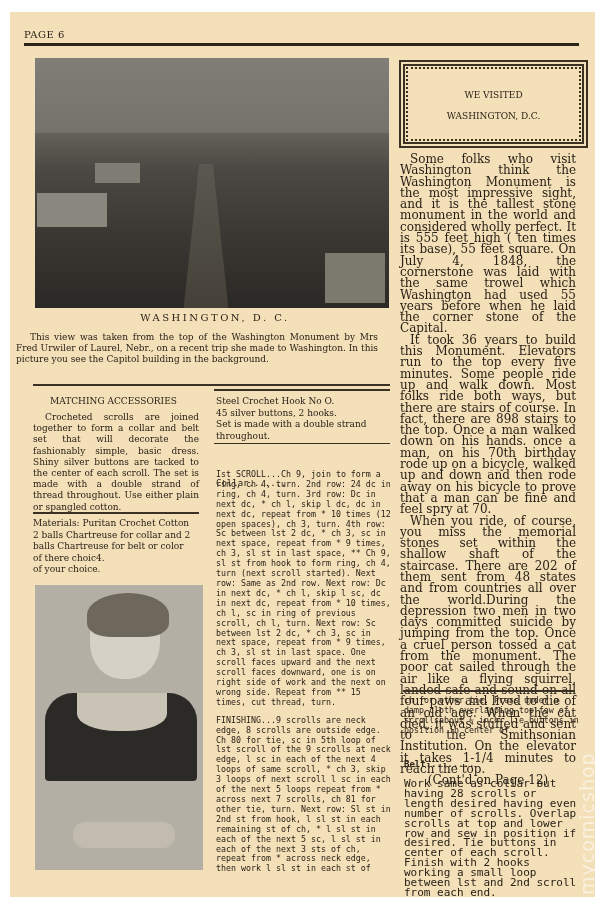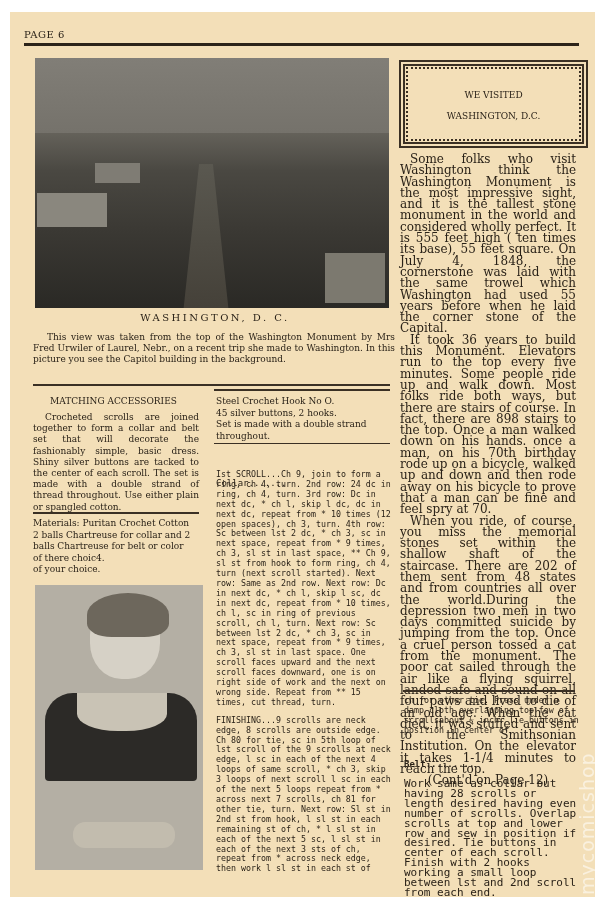--- a/index.html
+++ b/index.html
@@ -9,21 +9,21 @@
   .header .pg{position:absolute;left:0;top:3px;font-size:10px;}
   .header .title{position:absolute;left:128px;top:2px;font-size:10px;letter-spacing:1.4px;}
   .header-rule{position:absolute;left:24px;top:43px;width:555px;height:3px;background:#2c2419;}
   .photo{position:absolute;left:35px;top:58px;width:354px;height:250px;background:linear-gradient(180deg,#7a7770 0%,#6d6a62 25%,#4a4842 45%,#3a3833 70%,#2a2925 100%);overflow:hidden;}
   .photo .mall{position:absolute;left:148px;top:106px;width:46px;height:150px;background:linear-gradient(180deg,#5a5850,#444038);clip-path:polygon(35% 0,65% 0,100% 100%,0 100%);}
   .photo .bldg1{position:absolute;left:2px;top:135px;width:70px;height:34px;background:#8a877e;}
   .photo .bldg2{position:absolute;left:290px;top:195px;width:60px;height:50px;background:#7c796f;}
   .photo .bldg3{position:absolute;left:60px;top:105px;width:45px;height:20px;background:#7f7c74;}
   .photo .haze{position:absolute;left:0;top:0;width:100%;height:75px;background:linear-gradient(180deg,#817e77,#75726b);}
   .photo-caption-title{position:absolute;left:30px;top:312px;width:370px;text-align:center;font-size:10px;letter-spacing:2.5px;}
-  .photo-caption{position:absolute;left:33px;top:332px;width:362px;font-size:9px;line-height:11px;text-align:justify;text-indent:14px;}
+  .photo-caption{position:absolute;left:16px;top:332px;width:362px;font-size:9px;line-height:11px;text-align:justify;text-indent:14px;}
   .rule{position:absolute;height:2px;background:#3a3024;}
   .frame{position:absolute;left:399px;top:60px;width:189px;height:88px;border:6px double #3a3024;box-sizing:border-box;outline:2px dotted #3a3024;outline-offset:-9px;}
   .frame .l1{position:absolute;left:0;top:24px;width:100%;text-align:center;font-size:9px;}
   .frame .l2{position:absolute;left:0;top:45px;width:100%;text-align:center;font-size:9px;}
   .col-right{position:absolute;left:400px;top:154px;width:176px;font-size:12px;line-height:11.3px;text-align:justify;}
   .col-right p{margin:0;text-indent:10px;}
   .cont{text-align:center;text-indent:0 !important;}
   .mono{font-family:"DejaVu Sans Mono",monospace;}
   .acc-title{position:absolute;left:50px;top:396px;font-size:9px;}
   .acc-body{position:absolute;left:33px;top:412px;width:166px;font-size:9px;line-height:11.2px;text-align:justify;text-indent:12px;}

